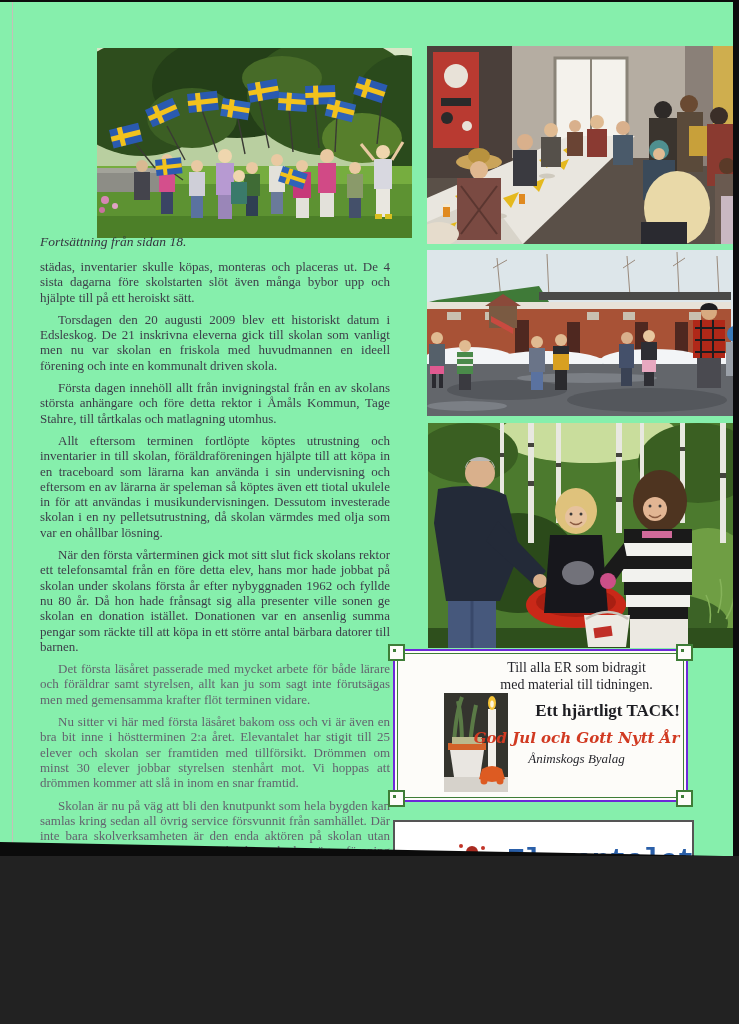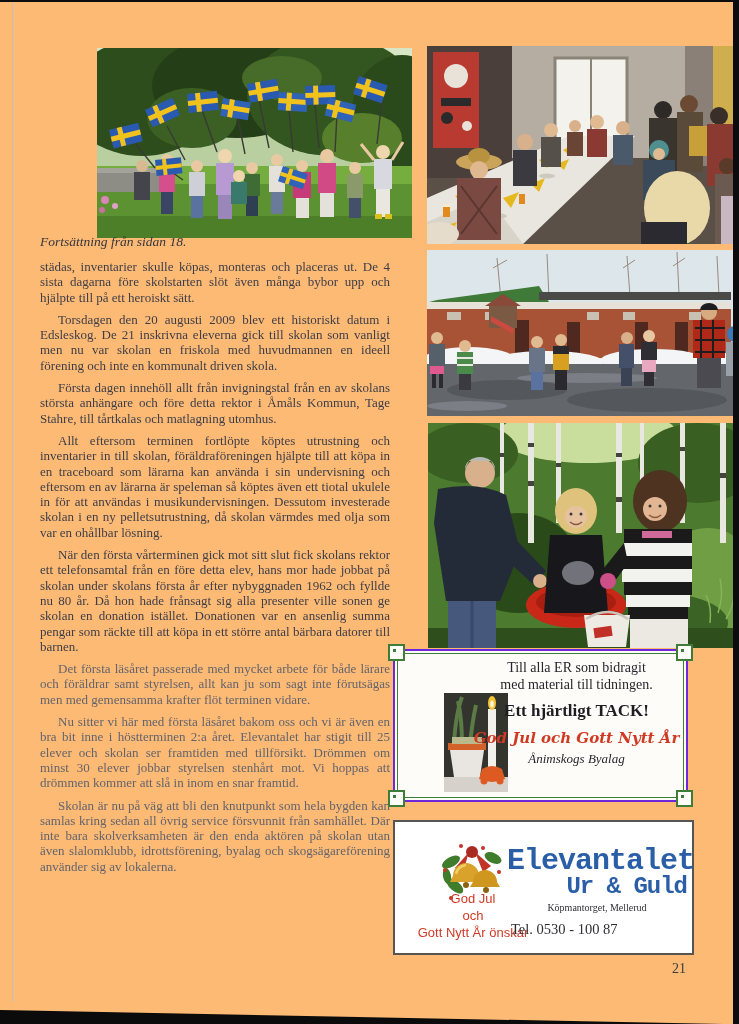--- a/index.html
+++ b/index.html
@@ -1,16 +1,16 @@
 <!DOCTYPE html>
 <html><head>
 <meta charset="utf-8">
 <style>
   html,body{margin:0;padding:0;background:#222;}
-  .page{position:relative;width:739px;height:1024px;background:#fdba74;overflow:hidden;
+  .page{position:relative;width:739px;height:856px;background:#86efac;overflow:hidden;
         font-family:"Liberation Serif", serif;color:#3f3f4a;}
   
   .scan-top{position:absolute;top:0;left:0;width:739px;height:2px;background:#0d0d0d;}
   .scan-right{position:absolute;top:0;right:0;width:6px;height:1024px;background:#0c0c0e;}
   .scan-bottom{position:absolute;left:-6px;bottom:-16px;width:760px;height:30px;background:#0b0b0b;
                transform:rotate(1.1deg);transform-origin:0 100%;}
   .fold-line{position:absolute;left:12px;top:2px;height:1000px;width:1px;background:#c4bfb8;}
   
   .photo{position:absolute;display:block;}
   .photo svg{display:block;width:100%;height:100%;}
@@ -31,21 +31,21 @@
           border:2px solid #6d28d9;background:#fdfcf9;}
   .thanks .inner{position:absolute;inset:2px;border:1px solid #3e7d37;}
   .corner{position:absolute;width:13px;height:13px;border:2px solid #3e7d37;background:#fdfcf9;}
   .corner .dot{position:absolute;left:3px;top:3px;width:3px;height:3px;background:#3e7d37;}
   .c-tl{left:-7px;top:-7px;} .c-tr{right:-7px;top:-7px;}
   .c-bl{left:-7px;bottom:-7px;} .c-br{right:-7px;bottom:-7px;}
   .candle{position:absolute;left:9px;top:26px;width:64px;height:99px;}
   .candle svg{display:block;width:100%;height:100%;}
   .t-text{position:absolute;left:78px;right:6px;top:8px;text-align:center;}
   .t-l1{font-size:14px;line-height:17px;color:#26262c;}
-  .t-tack{font-size:17px;font-weight:bold;color:#1d1d22;margin-top:8px;}
+  .t-tack{font-size:17px;font-weight:bold;color:#1d1d22;margin-top:8px;text-align:right;}
   .t-script{font-family:"DejaVu Serif", serif;font-style:italic;font-weight:bold;
             color:#d13a22;font-size:15px;margin-top:8px;}
   .t-wish{font-family:"DejaVu Serif", serif;font-style:italic;font-weight:bold;
           color:#d13a22;font-size:12.5px;margin-top:4px;}
   .t-sig{font-style:italic;font-size:13px;color:#26262c;margin-top:4px;}
   
   .alb{position:absolute;left:393px;top:820px;width:297px;height:131px;
        border:2px solid #555;background:#fff;}
   .bells{position:absolute;left:4px;top:4px;width:66px;height:64px;}
   .bells svg{display:block;width:100%;height:100%;}

